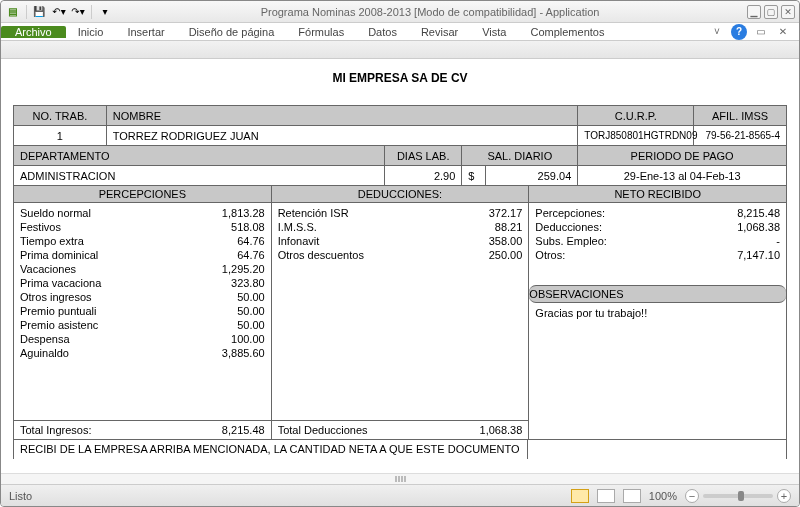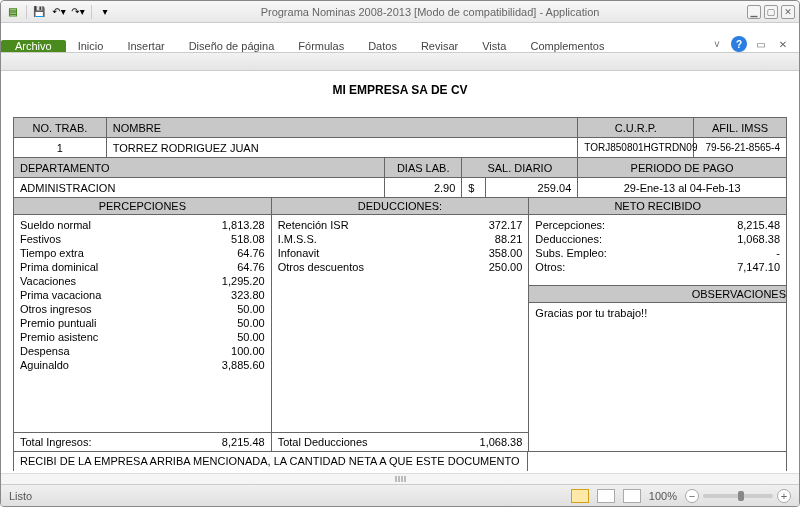--- a/index.html
+++ b/index.html
@@ -8,21 +8,21 @@
 
 .titlebar { height: 22px; background: linear-gradient(#f8f8f8,#e8e8e8); display: flex; align-items: center; padding: 0 4px; border-bottom: 1px solid #ccc; border-radius: 4px 4px 0 0; }
 .qat { display: flex; align-items: center; gap: 3px; }
 .qat .btn { width: 16px; height: 16px; display: inline-flex; align-items: center; justify-content: center; font-size: 10px; }
 .qat .sep { width: 1px; height: 14px; background: #ccc; margin: 0 2px; }
 .title-text { flex: 1; text-align: center; color: #666; font-size: 11px; }
 .winctrl { display: flex; gap: 3px; }
 .winctrl span { width: 14px; height: 14px; border: 1px solid #999; border-radius: 2px; display:inline-flex; align-items:center; justify-content:center; font-size:9px; color:#666; background:#f5f5f5;}
 
 
-.ribbon { height: 30px; background: #fff; display: flex; align-items: flex-end; border-bottom: 1px solid #ccc; }
+.ribbon { height: 18px; background: #fff; display: flex; align-items: center; border-bottom: 1px solid #ccc; }
 .ribbon .file { background: #4b8b1e; color: #fff; padding: 0 14px; display:flex; align-items:center; border-top-left-radius:2px; border-top-right-radius:2px; }
 .ribbon .tab { padding: 0 12px; display:flex; align-items:center; color:#444; }
 .ribbon .spacer { flex:1; }
 .ribbon .ract { display:flex; align-items:center; gap:6px; padding-right:8px; }
 .ribbon .chev { width:16px; height:16px; display:inline-flex; align-items:center; justify-content:center; color:#666; font-size:10px; }
 .ribbon .help { width:16px; height:16px; border-radius:8px; background:#2a7de1; color:#fff; display:inline-flex; align-items:center; justify-content:center; font-size:10px; font-weight:bold; }
 
 
 .toolstrip { height: 18px; background: linear-gradient(#f2f2f2,#e5e5e5); border-bottom: 1px solid #ccc; }
 
@@ -37,21 +37,21 @@
 .val { background: #fff; }
 .num { text-align: right; }
 
 .threecol { display:flex; border:1px solid #666; border-top:none; height: 254px; }
 .colbox { flex:1; border-right:1px solid #666; display:flex; flex-direction:column; }
 .colbox:last-child { border-right:none; }
 .colhead { background:#c8c8c8; text-align:center; border-bottom:1px solid #666; padding:2px 0; }
 .colbody { flex:1; padding:4px 6px; display:flex; flex-direction:column; gap:2px; overflow:hidden; }
 .row { display:flex; justify-content:space-between; }
 .totrow { border-top:1px solid #666; padding:3px 6px; display:flex; justify-content:space-between; }
-.subhead { background:#c8c8c8; text-align:right; border-top:1px solid #666; border-bottom:1px solid #666; padding:2px 0; margin-top:8px; }
+.subhead { background:#c8c8c8; text-align:left; border-top:1px solid #666; border-bottom:1px solid #666; padding:2px 0; margin-top:20px;border-radius:7px; }
 .obsbody { padding:4px 6px; flex:1; }
 
 .footer-block { display:flex; border:1px solid #666; border-top:none; height:48px; }
 .receipt { flex:2; border-right:1px solid #666; padding:3px 6px; font-size:11px; line-height:1.25; }
 .firma { flex:1; display:flex; align-items:flex-end; justify-content:center; padding:4px; font-size:11px; }
 
 
 .statusbar { position:absolute; bottom:0; left:0; right:0; height:22px; background:linear-gradient(#f0f0f0,#e0e0e0); border-top:1px solid #ccc; display:flex; align-items:center; padding:4px 8px; font-size:11px; color:#555; gap:8px; }
 .statusbar .spacer { flex:1; }
 .viewbtn { width:18px; height:14px; border:1px solid #aaa; background:#fff; }

